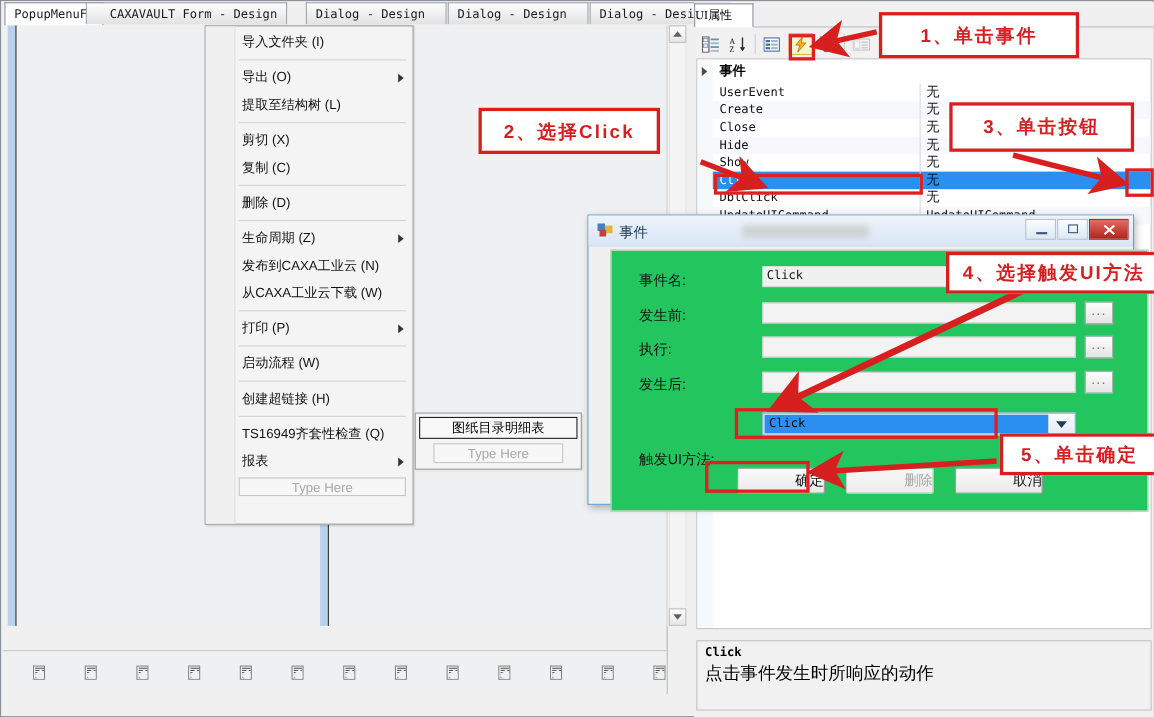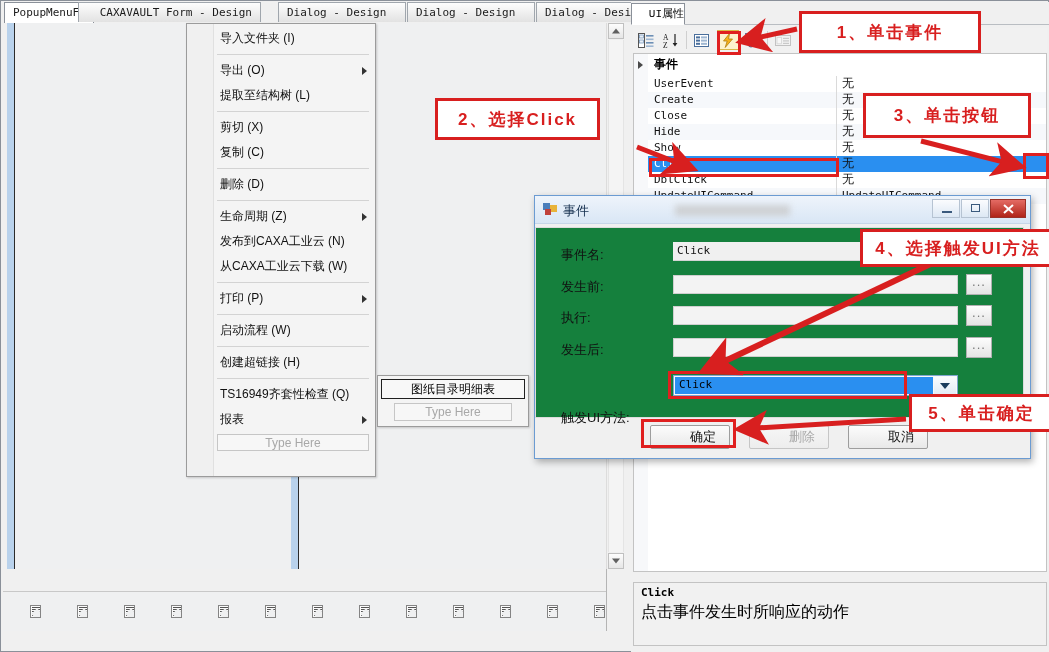--- a/index.html
+++ b/index.html
@@ -72,23 +72,23 @@
 
   
   #sub-menu{left:376px;top:374px;width:152px;height:52px;background:#f4f4f4;border:1px solid #9b9b9b;box-sizing:border-box;box-shadow:1px 1px 2px rgba(0,0,0,.18);}
   #sub-item{position:absolute;left:3px;top:3px;width:144px;height:20px;line-height:19px;text-align:center;
             border:1px solid #202020;background:#f8f8f8;font-size:12px;box-sizing:border-box;}
   #sub-type{position:absolute;left:16px;top:27px;width:118px;height:18px;line-height:17px;text-align:center;
             border:1px solid #c6c6c6;background:#f7f7f7;color:#a8a8a8;font-size:12px;box-sizing:border-box;}
 
   
   #prop-panel{left:630px;top:1px;width:418px;height:650px;background:#f0f0f0;}
-  #prop-tab{left:0;top:1px;width:54px;height:22px;line-height:20px;text-align:right;
+  #prop-tab{left:0;top:1px;width:54px;height:22px;line-height:20px;text-align:left;
             background:#ffffff;border:1px solid #8a9099;border-bottom:1px solid #ffffff;
-            font-family:Liberation Mono, monospace;font-size:11px;box-sizing:border-box;}
+            font-family:Liberation Serif, serif;font-size:11px;box-sizing:border-box;}
   #prop-tab-line{left:0;top:22px;width:418px;height:1px;background:#b9bdc2;}
   #prop-toolbar{left:2px;top:26px;width:414px;height:24px;background:#f1f1f1;}
   .tb{position:absolute;top:2px;width:22px;height:20px;box-sizing:border-box;border:1px solid transparent;background:transparent;}
   .tb.pressed{background:#fdf3cd;border:1px solid #d9b94a;}
   .tb-sep{position:absolute;top:3px;width:1px;height:18px;background:#cfcfcf;}
   .glyph{position:absolute;left:2px;top:2px;width:16px;height:15px;}
 
   #prop-grid{left:2px;top:51px;width:414px;height:519px;background:#ffffff;border:1px solid #c3c3c3;box-sizing:border-box;overflow:hidden;}
   #grid-gutter{left:0;top:0;width:14px;height:100%;background:#f7f8fa;}
   #cat-row{position:absolute;left:0;top:0;width:100%;height:20px;line-height:20px;}
@@ -111,35 +111,35 @@
   
   #dlg{left:533px;top:194px;width:497px;height:264px;background:#f0f0f0;
        border:1px solid #6b9bd2;box-sizing:border-box;box-shadow:2px 3px 7px rgba(0,0,0,.3);}
   #dlg-title{left:0;top:0;width:100%;height:28px;background:linear-gradient(#eef4fb,#d9e6f5);border-bottom:1px solid #c6d6e8;box-sizing:border-box;}
   #dlg-icon{left:8px;top:7px;width:14px;height:13px;}
   #dlg-caption{left:28px;top:6px;font-size:13px;color:#16304f;}
   #dlg-blur{left:140px;top:9px;width:115px;height:11px;background:#c8c8c8;filter:blur(3px);opacity:.75;}
   .wbtn{position:absolute;top:3px;width:28px;height:19px;border:1px solid #b6c3d2;box-sizing:border-box;
         background:linear-gradient(#fbfcfe,#dde8f4);}
   .wbtn.close{background:linear-gradient(#e46b64,#b02418);border-color:#9a3229;}
-  #dlg-body{left:0;top:31px;width:489px;height:191px;background:#15803d;border:1px solid #dcdcdc;box-sizing:border-box;}
+  #dlg-body{left:20px;top:31px;width:489px;height:238px;background:#22c55e;border:1px solid #dcdcdc;box-sizing:border-box;}
 
   .flabel{position:absolute;font-size:13px;color:#111;}
   .finput{position:absolute;height:19px;background:#f3f3f3;border:1px solid #cfcfcf;box-sizing:border-box;}
   .finput.plain{background:#f0f0f0;border:none;border-bottom:1px solid #d4d4d4;}
   .finput .ftext{position:absolute;left:4px;top:2px;font-family:"DejaVu Sans Mono","Liberation Mono",monospace;font-size:11px;color:#111;}
   .dots{position:absolute;width:26px;height:21px;background:linear-gradient(#fdfdfd,#e4e4e4);border:1px solid #b0b0b0;box-sizing:border-box;
         text-align:center;line-height:13px;font-size:13px;color:#7a7a7a;letter-spacing:1px;}
   #combo-box{position:absolute;left:0;top:0;width:285px;height:21px;border:1px solid #7ea6cf;box-sizing:border-box;background:#f8f8f8;}
   #combo-field{position:absolute;left:1px;top:1px;width:258px;height:17px;background:#2a8ff0;}
   #combo-text{position:absolute;left:4px;top:1px;font-family:"DejaVu Sans Mono","Liberation Mono",monospace;font-size:11px;color:#000;}
   #combo-arrowbox{position:absolute;right:1px;top:1px;width:22px;height:17px;background:linear-gradient(#fafcfe,#e3ecf6);}
   #combo-arrow{position:absolute;left:50%;top:50%;transform:translate(-50%,-50%);width:0;height:0;border-left:5px solid transparent;border-right:5px solid transparent;border-top:6px solid #1b3c5d;}
 
-  .dbtn{position:absolute;height:24px;line-height:22px;text-align:left;font-size:13px;
+  .dbtn{position:absolute;height:24px;line-height:22px;text-align:right;font-size:13px;
         background:linear-gradient(#fcfcfc,#e8e8e8);border:1px solid #9d9d9d;border-radius:2px;box-sizing:border-box;color:#111;padding-left:39px;}
   .dbtn.disabled{color:#a9a9a9;border-color:#c6c6c6;background:linear-gradient(#f6f6f6,#ededed);}
 
   
   .callout{position:absolute;background:#ffffff;border:3px solid #d81f1f;box-sizing:border-box;
            color:#d81f1f;font-weight:bold;font-size:17px;letter-spacing:2px;
            display:flex;align-items:center;justify-content:center;white-space:nowrap;}
   .hlbox{position:absolute;border:3px solid #e02020;box-sizing:border-box;pointer-events:none;}
   svg.ann{position:absolute;left:0;top:0;width:1049px;height:652px;pointer-events:none;}
 </style>

